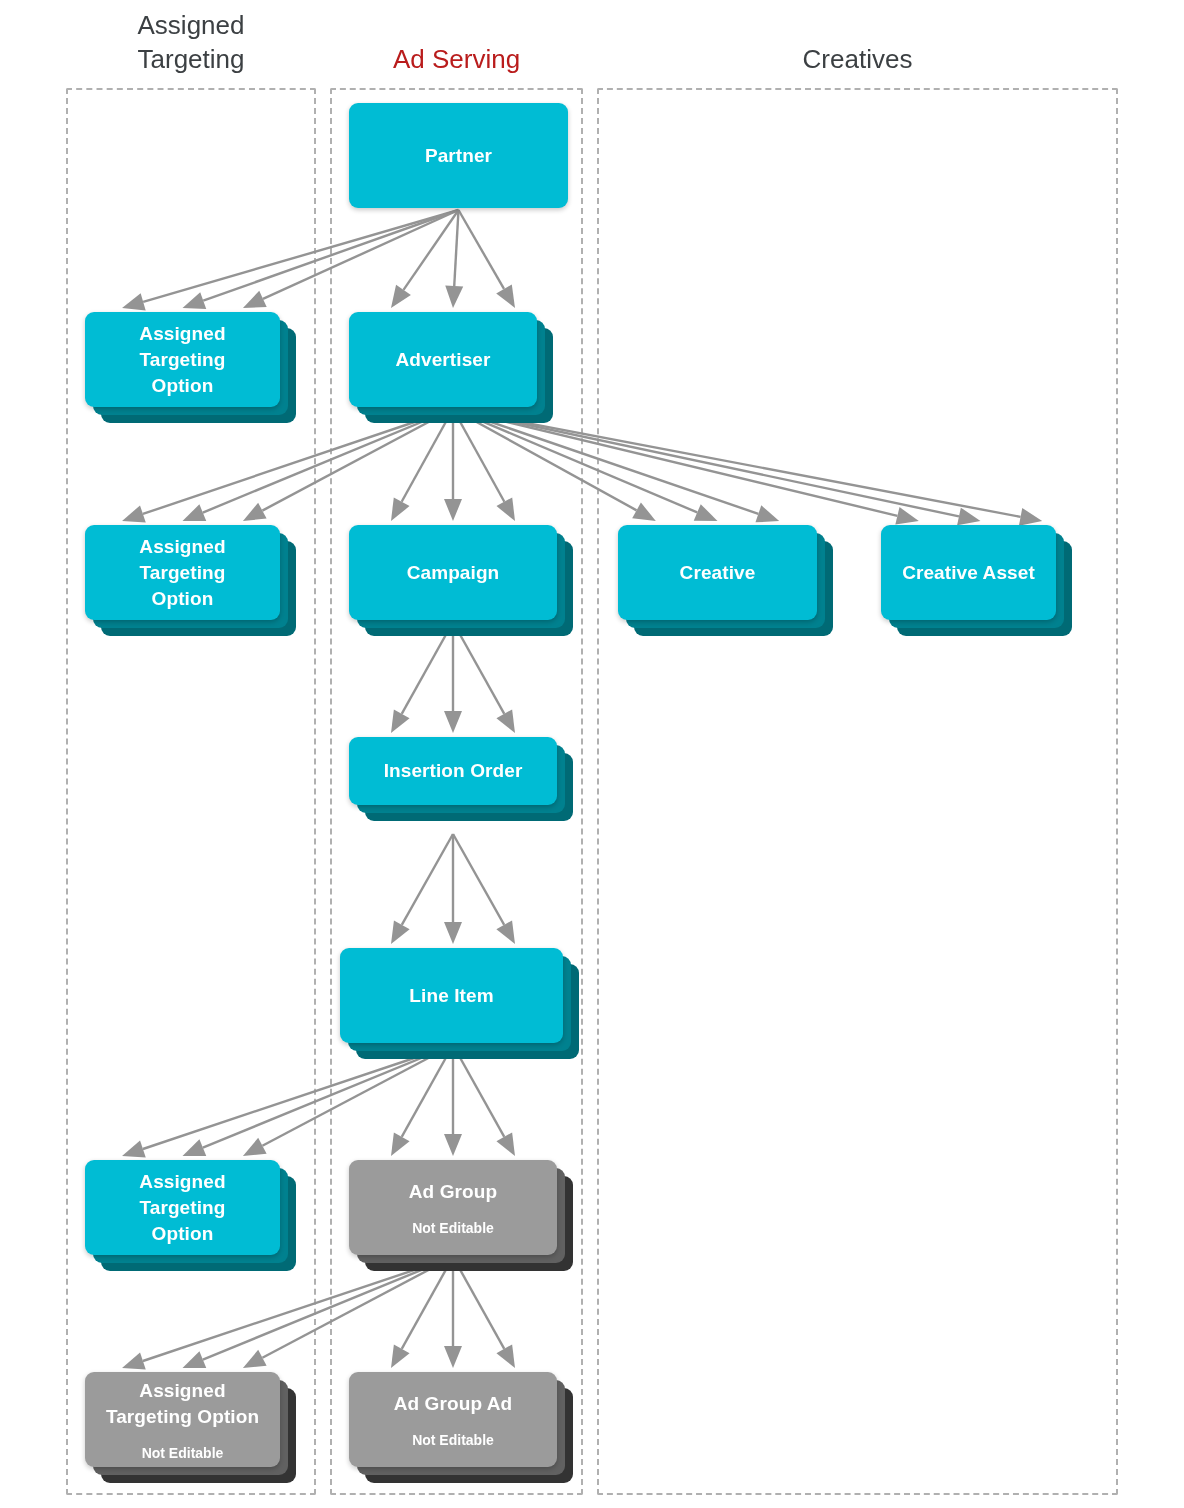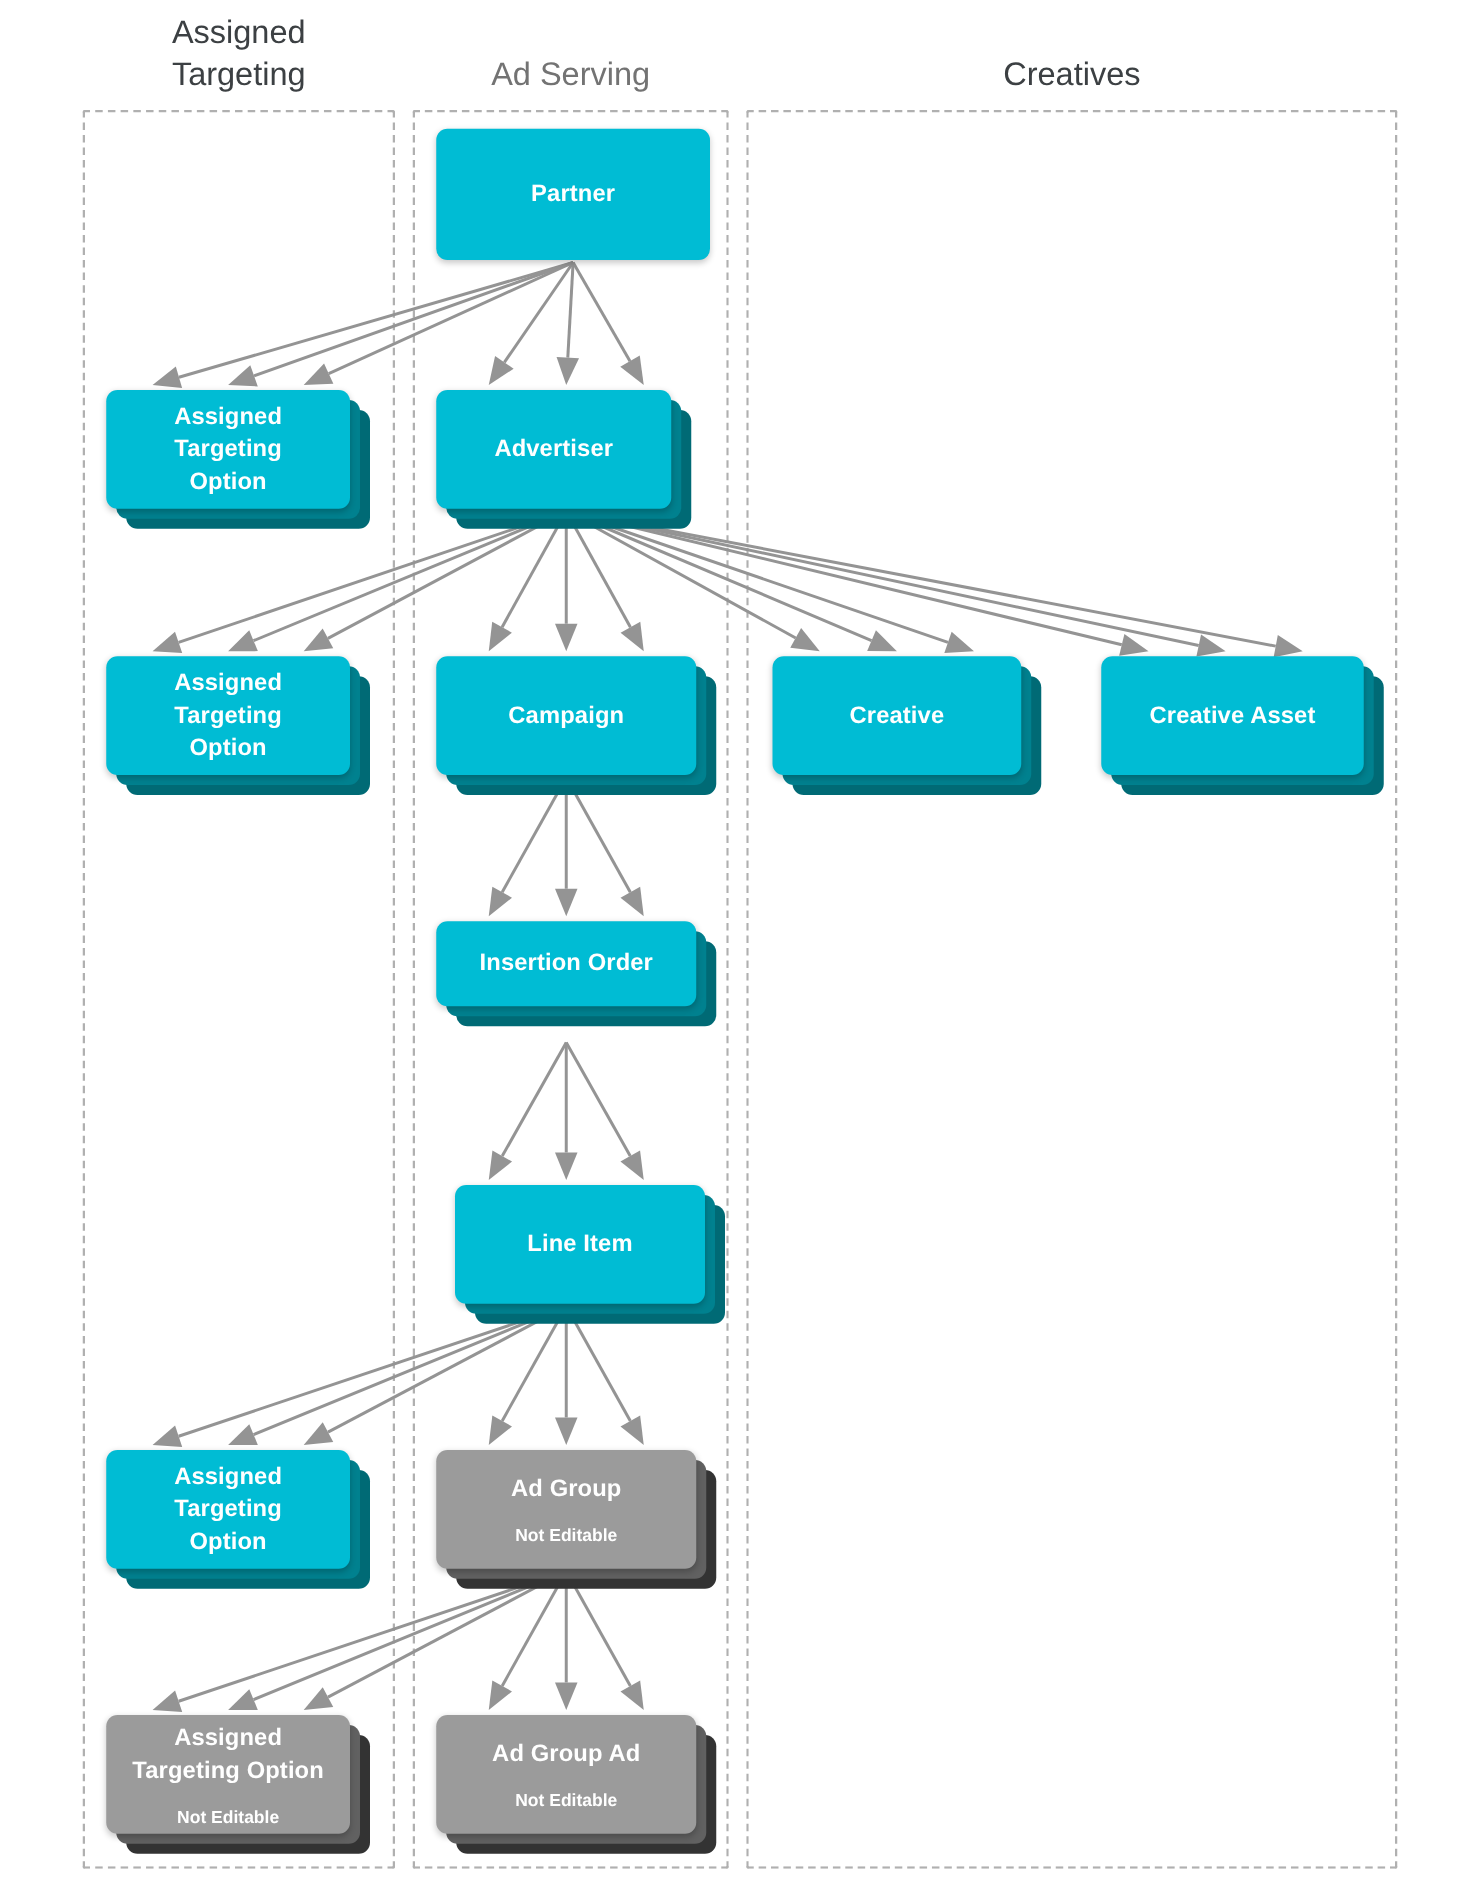--- a/index.html
+++ b/index.html
@@ -107,21 +107,21 @@
 <body>
 
 <div id="stage">
 
   <div class="group-box" id="gb-0" style="left: 66px; top: 88px; width: 250px; height: 1407px; border-color: rgb(176, 176, 176);"></div>
   <div class="group-box" id="gb-1" style="left: 330px; top: 88px; width: 253px; height: 1407px; border-color: rgb(176, 176, 176);"></div>
   <div class="group-box" id="gb-2" style="left: 597px; top: 88px; width: 521px; height: 1407px; border-color: rgb(176, 176, 176);"></div>
 
   <div class="col-title" id="ct-0" style="left: 66px; width: 250px; color: rgb(60, 64, 67); top: 8px;">Assigned
 Targeting</div>
-  <div class="col-title" id="ct-1" style="left: 330px; width: 253px; color: #737373; top: 42px;">Ad Serving</div>
+  <div class="col-title" id="ct-1" style="left: 330px; width: 253px; color: #b91c1c; top: 42px;">Ad Serving</div>
   <div class="col-title" id="ct-2" style="left: 597px; width: 521px; color: rgb(60, 64, 67); top: 42px;">Creatives</div>
 
   <svg id="arrows" viewBox="0 0 1184 1508" width="1184" height="1508" xmlns="http://www.w3.org/2000/svg">
       <g>
         <line x1="458.5" y1="210" x2="143.17221350087542" y2="301.8475942247413" stroke="#949494" stroke-width="2.4"></line>
         <polygon points="122.05,308 140.65532022917867,293.2066887016559 145.68910677257216,310.48849974782667" fill="#949494"></polygon>
         <line x1="458.5" y1="210" x2="203.2318826512531" y2="300.6386793484681" stroke="#949494" stroke-width="2.4"></line>
         <polygon points="182.5,308 200.22043329380824,292.1574546275009 206.24333200869796,309.1199040694353" fill="#949494"></polygon>
         <line x1="458.5" y1="210" x2="262.97726694487466" y2="298.8945851978765" stroke="#949494" stroke-width="2.4"></line>
         <polygon points="242.95,308 259.2523245258241,290.7016123567914 266.7022093639252,307.0875580389616" fill="#949494"></polygon>
@@ -254,35 +254,35 @@
           <div class="node-label">Campaign</div>
         </div>
       </div>
       <div class="node cyan" style="left: 618px; top: 525px; width: 199px; height: 95px;">
         <div class="layer l3"></div>
         <div class="layer l2"></div>
         <div class="layer l1">
           <div class="node-label">Creative</div>
         </div>
       </div>
-      <div class="node cyan" style="left: 881px; top: 525px; width: 210px; height: 95px;">
+      <div class="node cyan" style="left: 881px; top: 525px; width: 175px; height: 95px;">
         <div class="layer l3"></div>
         <div class="layer l2"></div>
         <div class="layer l1">
           <div class="node-label">Creative Asset</div>
         </div>
       </div>
       <div class="node cyan" style="left: 349px; top: 737px; width: 208px; height: 68px;">
         <div class="layer l3"></div>
         <div class="layer l2"></div>
         <div class="layer l1">
           <div class="node-label">Insertion Order</div>
         </div>
       </div>
-      <div class="node cyan" style="left: 364px; top: 948px; width: 200px; height: 95px; border-radius: 13px;">
+      <div class="node cyan" style="left: 340px; top: 948px; width: 223px; height: 95px; border-radius: 13px;">
         <div class="layer l3"></div>
         <div class="layer l2"></div>
         <div class="layer l1">
           <div class="node-label">Line Item</div>
         </div>
       </div>
       <div class="node cyan" style="left: 85px; top: 1160px; width: 195px; height: 95px;">
         <div class="layer l3"></div>
         <div class="layer l2"></div>
         <div class="layer l1">

